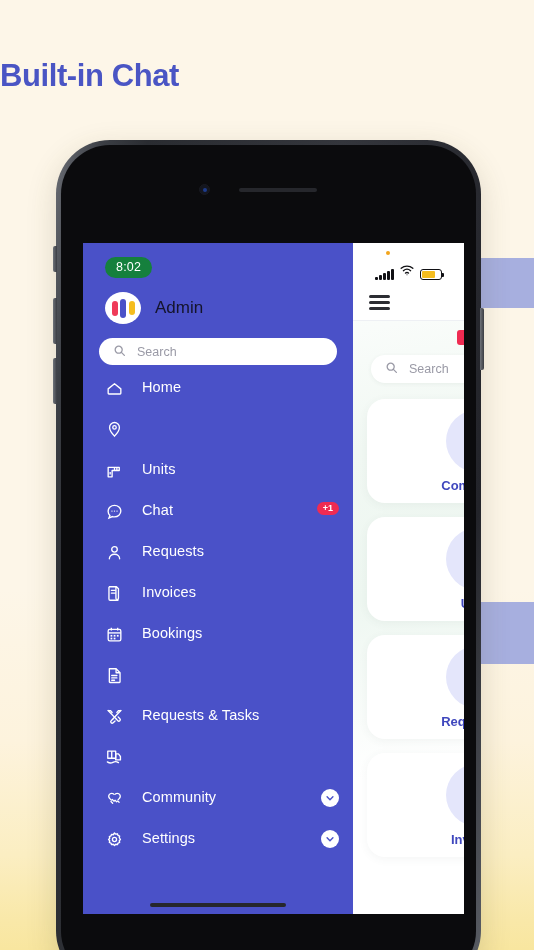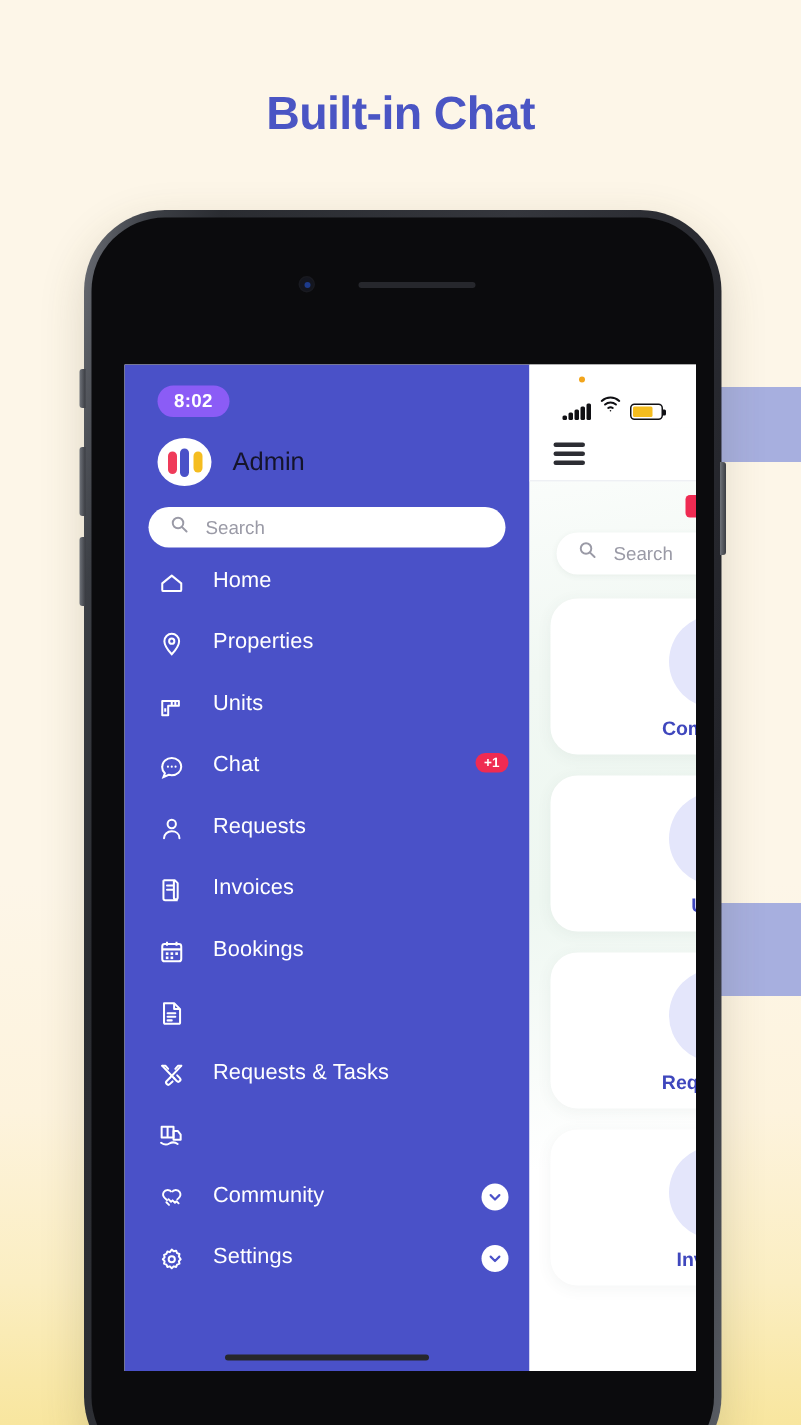--- a/index.html
+++ b/index.html
@@ -30,21 +30,20 @@
   }
   .deco-bar.bottom {
     left: 436px; top: 602px; width: 110px; height: 62px;
   }
 
   
   .page-title {
     position: absolute;
     top: 58px;
     left: 0; right: 0;
-    text-align: center;
     font-size: 31px;
     font-weight: bold;
     color: #4a55c4;
     letter-spacing: -0.4px;
   }
 
   
   .phone {
     position: absolute;
     left: 56px;
@@ -123,24 +122,24 @@
     background: #4a51c8;
     position: relative;
     display: flex;
     flex-direction: column;
     padding-top: 10px;
   }
   .time-badge {
     margin: 4px 0 0 22px;
     display: inline-block;
     align-self: flex-start;
-    background: #8b5cf6;
+    background: #15803d;
     color: #fff;
     font-size: 12.5px;
-    font-weight: bold;
+    font-weight: normal;
     padding: 3px 11px 4px;
     border-radius: 11px;
     letter-spacing: 0.2px;
   }
   .profile {
     display: flex;
     align-items: center;
     gap: 14px;
     padding: 14px 0 0 22px;
   }
@@ -402,21 +401,20 @@
             <span class="label">Home</span>
           </div>
 
           <div class="nav-item">
             <span class="nav-icon">
               <svg width="19" height="19" viewBox="0 0 24 24" fill="none" stroke="#fff" stroke-width="1.7">
                 <path d="M12 3.2a6.2 6.2 0 0 1 6.2 6.2c0 4.3-6.2 11-6.2 11S5.8 13.7 5.8 9.4A6.2 6.2 0 0 1 12 3.2z"></path>
                 <circle cx="12" cy="9.4" r="2.2"></circle>
               </svg>
             </span>
-            <span class="label">Properties</span>
           </div>
 
           <div class="nav-item">
             <span class="nav-icon">
               <svg width="19" height="19" viewBox="0 0 24 24" fill="none" stroke="#fff" stroke-width="1.7" stroke-linejoin="round">
                 <path d="M4 8h14v4H9v8H4z"></path>
                 <line x1="12" y1="8" x2="12" y2="12"></line>
                 <line x1="15" y1="8" x2="15" y2="12"></line>
                 <line x1="6.5" y1="14" x2="6.5" y2="17"></line>
               </svg>

